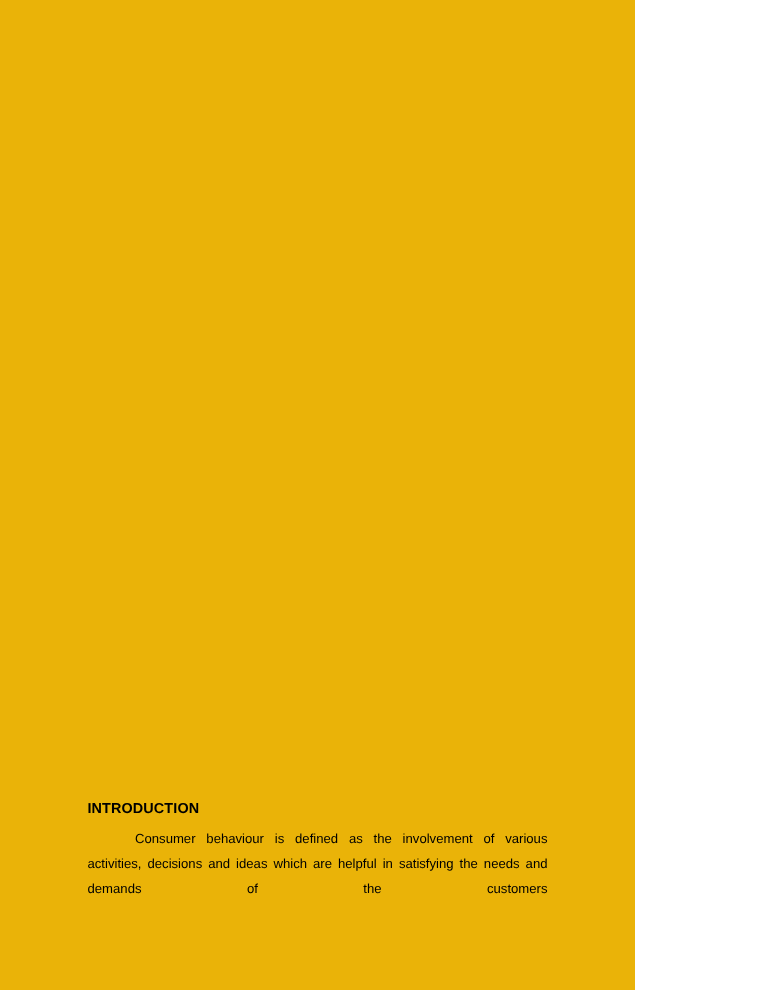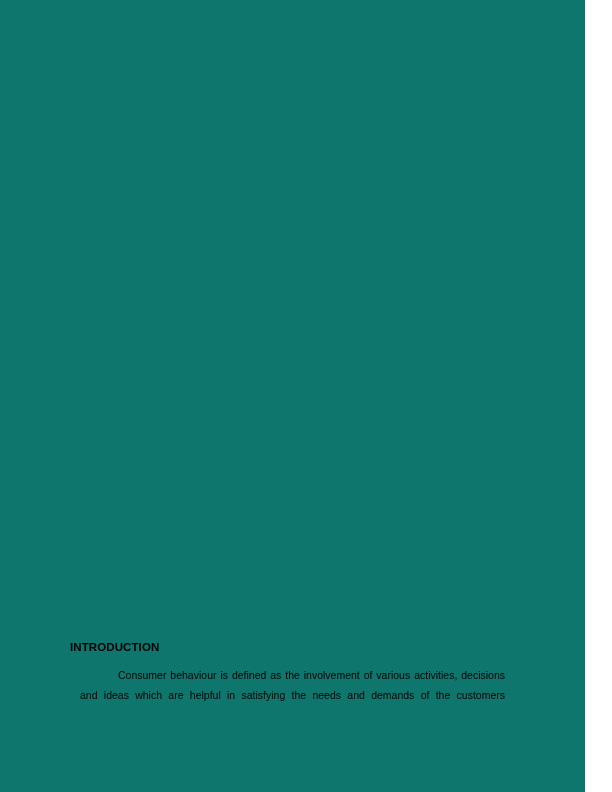--- a/index.html
+++ b/index.html
@@ -6,43 +6,43 @@
     margin: 0;
     padding: 0;
     background: #ffffff;
   }
   body {
     font-family: "Liberation Sans", sans-serif;
     color: #000000;
   }
   .page {
     position: relative;
-    width: 585px;
+    width: 508px;
     height: 792px;
-    background: #0f766e;
+    background: #eab308;
     overflow: hidden;
     box-sizing: border-box;
   }
   .content {
     position: absolute;
     left: 70px;
     right: 70px;
     top: 640px;
   }
   .doc-heading {
     font-size: 11.5px;
     font-weight: bold;
     letter-spacing: 0.1px;
     margin: 0 0 6px 0;
     line-height: 1.3;
   }
   .doc-paragraph {
     font-size: 10.5px;
     line-height: 20px;
-    margin: 10px;
+    margin: 0;
     text-align: justify;
     text-justify: inter-word;
     text-indent: 38px;
   }
   .doc-paragraph::after {
     content: "";
     display: inline-block;
     width: 100%;
   }
 </style>

